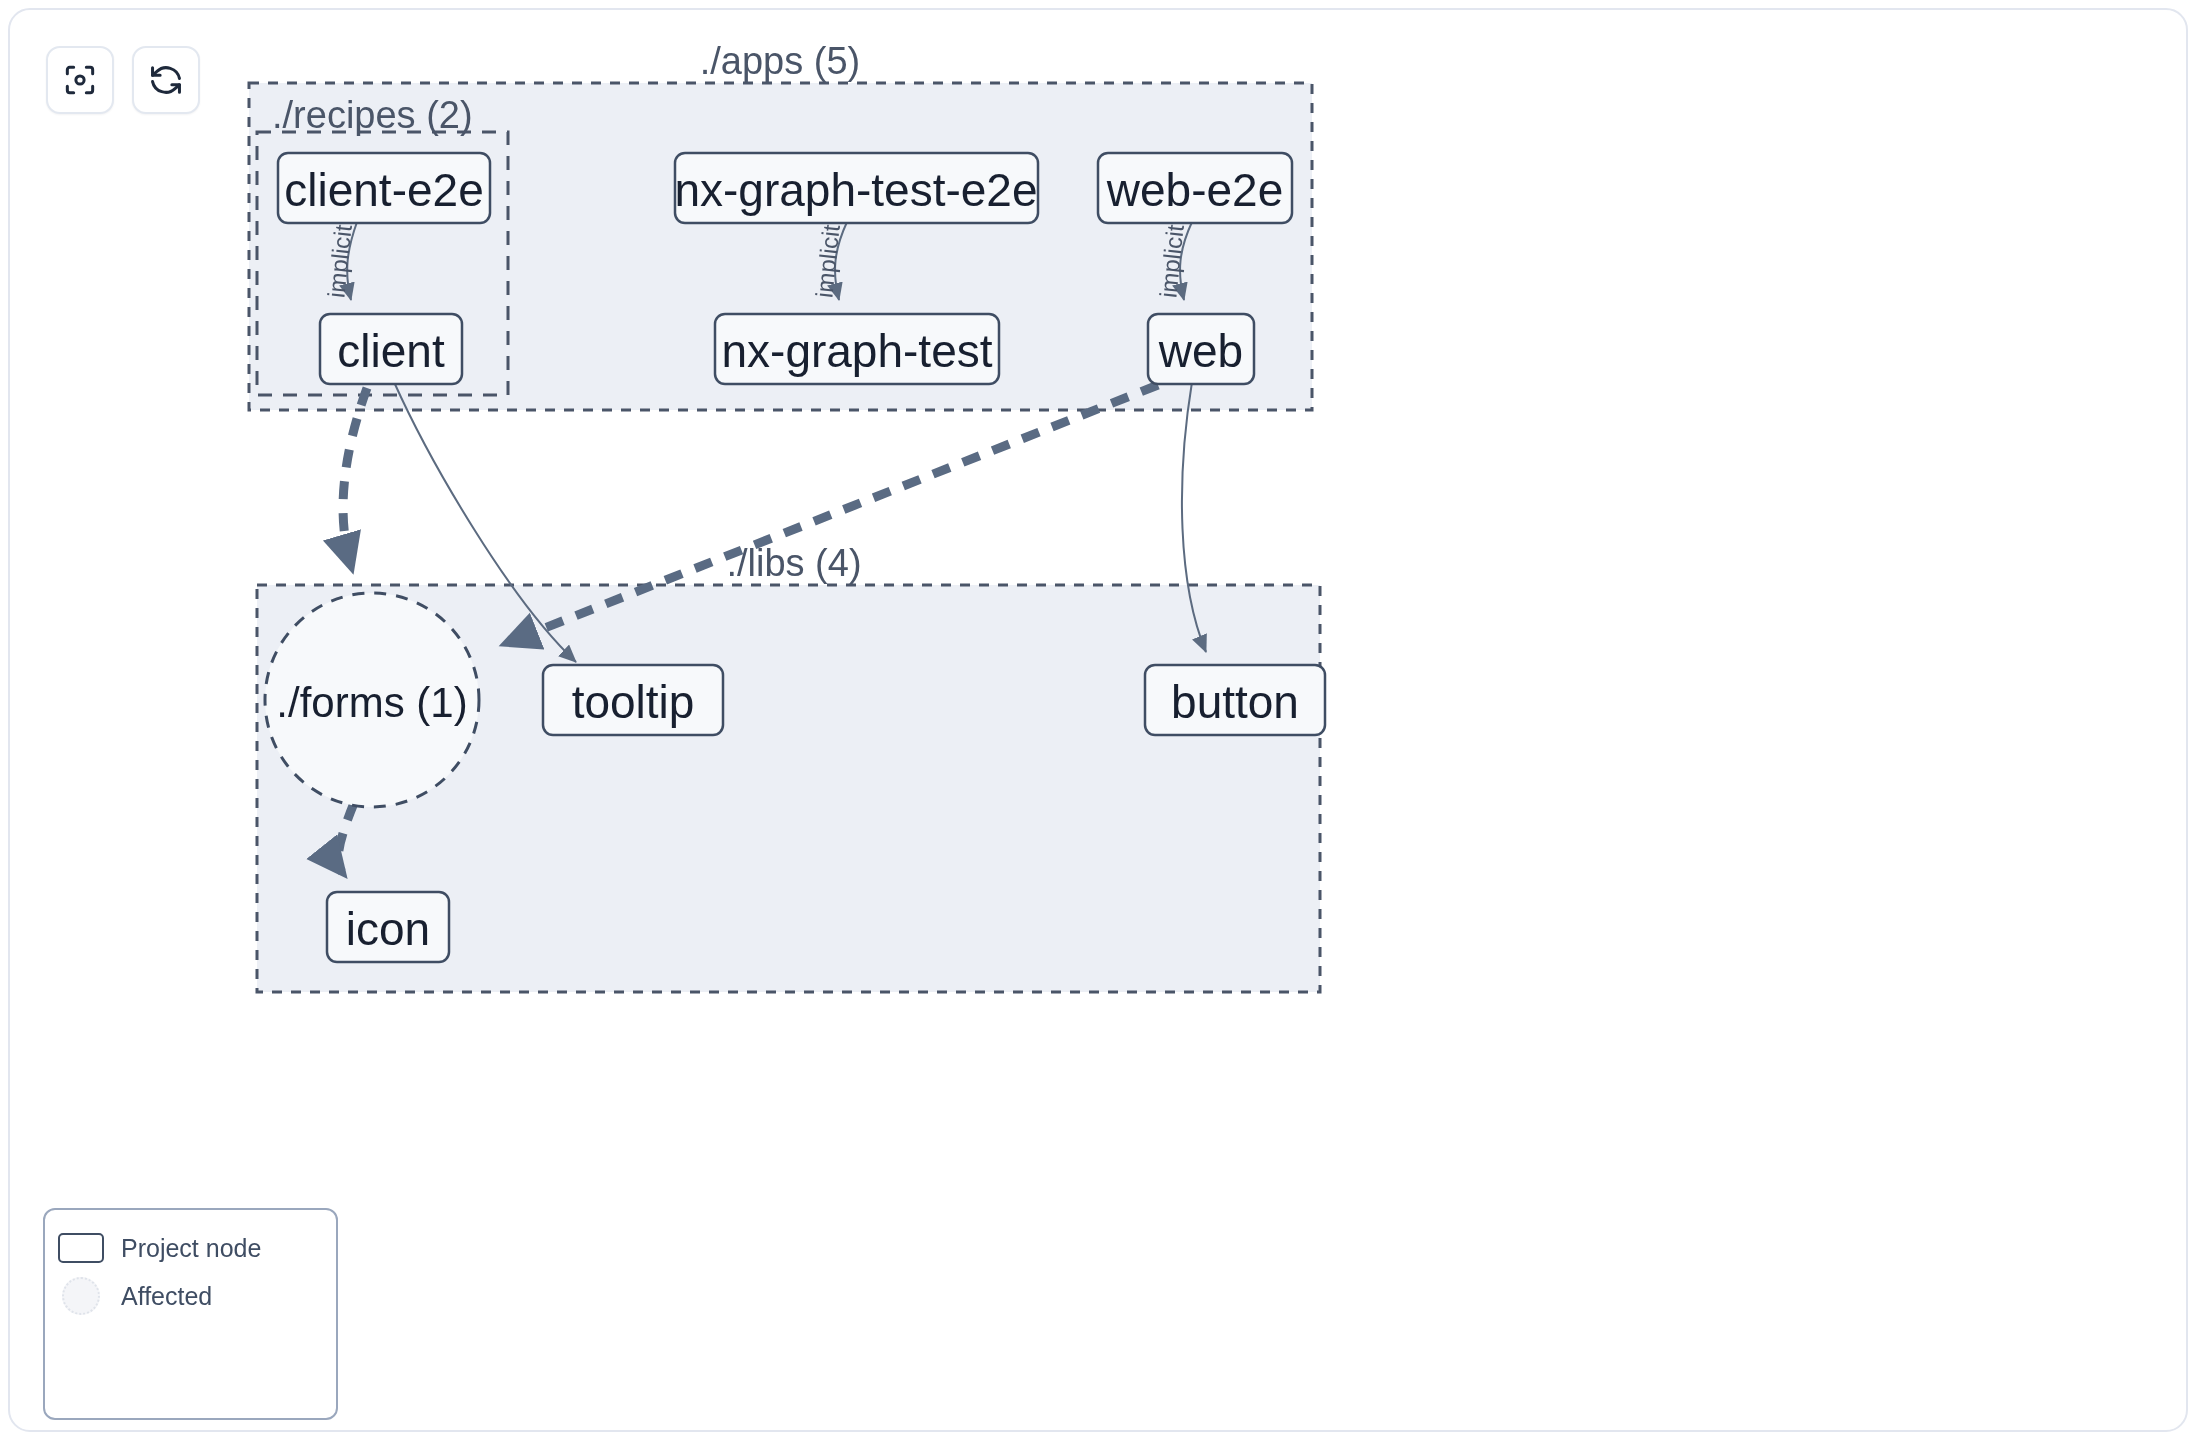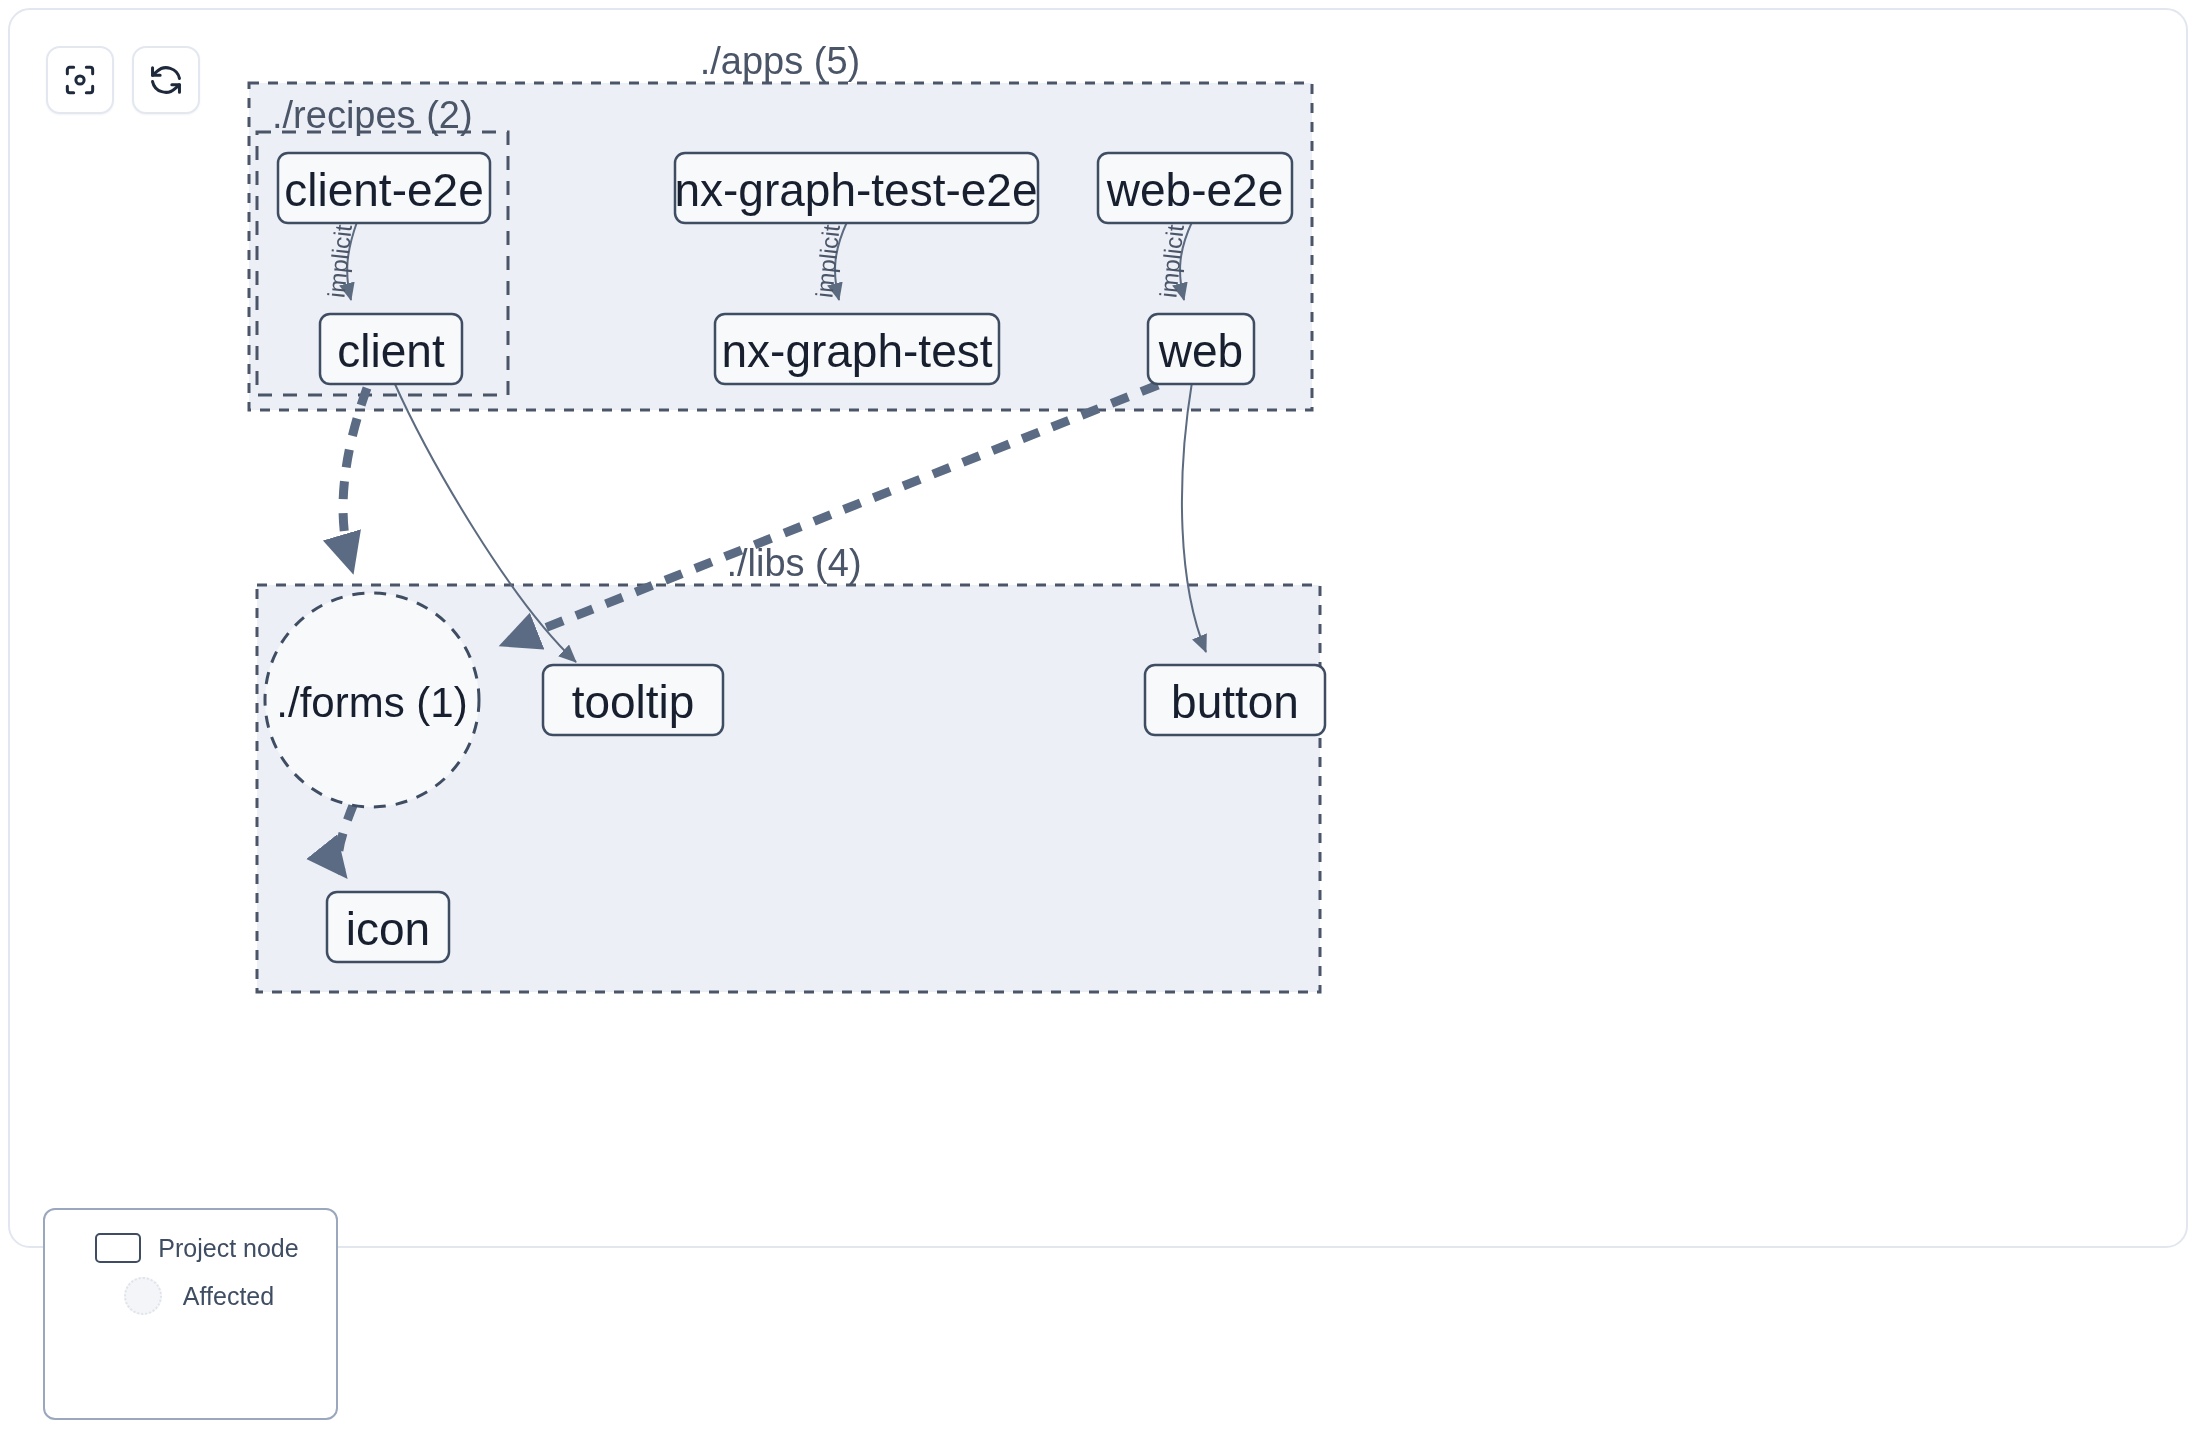--- a/index.html
+++ b/index.html
@@ -16,21 +16,21 @@
     background: #ffffff;
     overflow: hidden;
   }
 
   
   .canvas-panel {
     position: absolute;
     left: 8px;
     top: 8px;
     width: 2180px;
-    height: 1240px;
+    height: 1424px;
     box-sizing: border-box;
     border: 2px solid #e2e6ef;
     border-radius: 22px;
     background: #ffffff;
   }
 
   
   .toolbar {
     position: absolute;
     left: 36px;
@@ -143,21 +143,20 @@
     border-radius: 12px;
     background: #ffffff;
     padding: 14px 0 0 0;
     z-index: 30;
   }
   .legend-row {
     display: flex;
     align-items: center;
     height: 48px;
     padding-left: 8px;
-    justify-content: center;
   }
   .legend-swatch {
     width: 56px;
     flex: 0 0 56px;
     display: flex;
     align-items: center;
     justify-content: center;
   }
   .sw-project {
     width: 46px;

